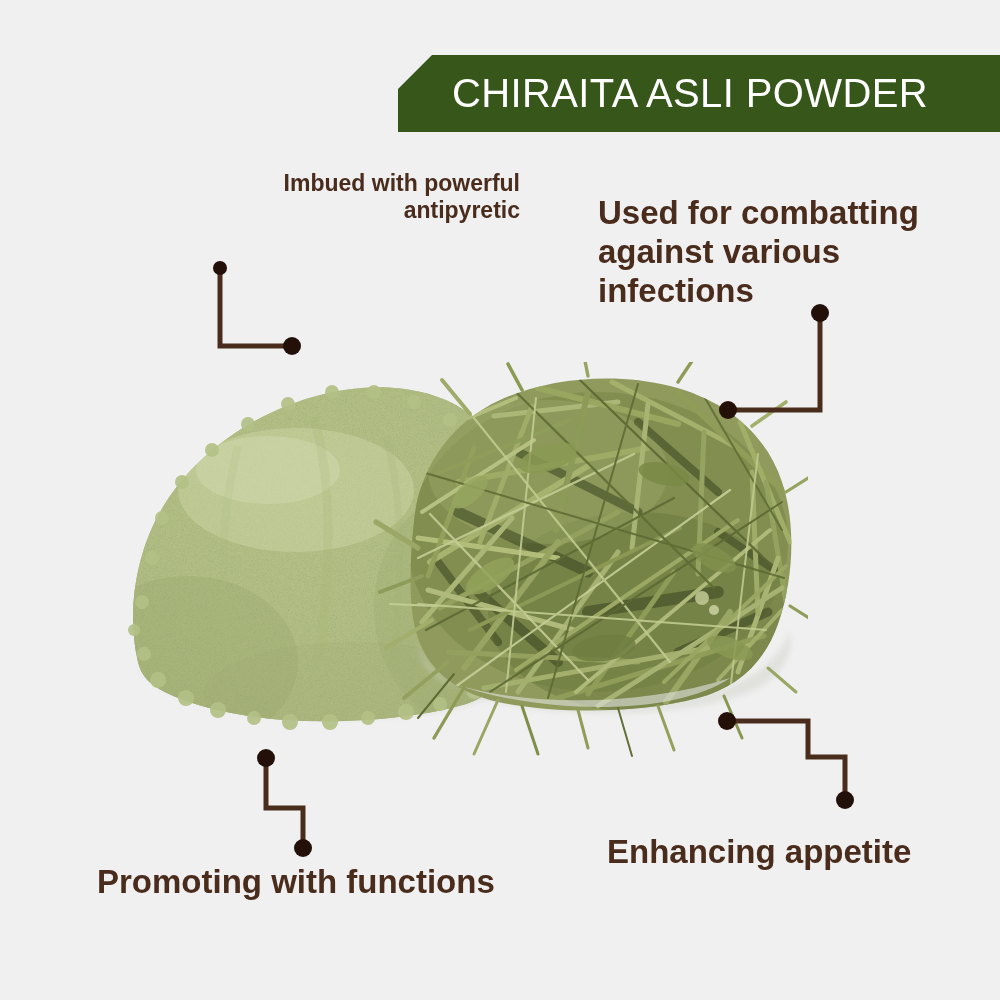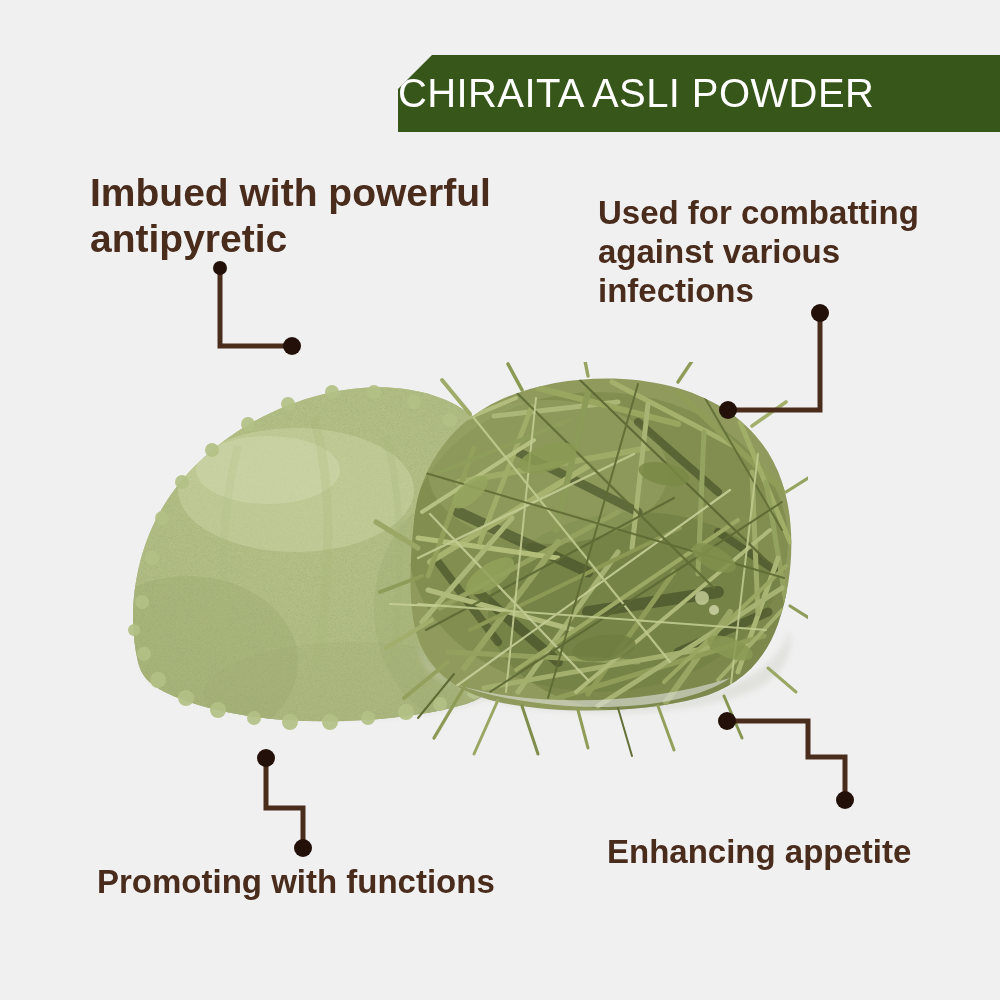--- a/index.html
+++ b/index.html
@@ -26,21 +26,21 @@
     position: absolute;
     left: 398px;
     top: 55px;
     width: 602px;
     height: 77px;
     background: #36561a;
     -webkit-clip-path: polygon(28px 100%, 0 100%, 0 34px, 34px 0, 100% 0, 100% 100%);
     clip-path: polygon(28px 100%, 0 100%, 0 34px, 34px 0, 100% 0, 100% 100%);
     display: flex;
     align-items: center;
-    justify-content: flex-start;
+    justify-content: center;
     box-sizing: border-box;
     padding-right: 18px;
   }
   .banner-title {
     color: #ffffff;
     font-size: 40px;
     font-weight: 400;
     letter-spacing: 0.4px;
     white-space: nowrap;
     line-height: 1;
@@ -52,21 +52,22 @@
     position: absolute;
     color: #4a2c1d;
     font-weight: bold;
     line-height: 1.18;
     white-space: pre-line;
   }
   #callout-antipyretic {
     left: 90px;
     top: 170px;
     width: 430px;
-    font-size: 39px;
+    font-size: 23px;
+    text-align: right;
   }
   #callout-infections {
     left: 598px;
     top: 194px;
     width: 390px;
     font-size: 33px;
   }
   #callout-liver {
     left: 97px;
     top: 863px;

